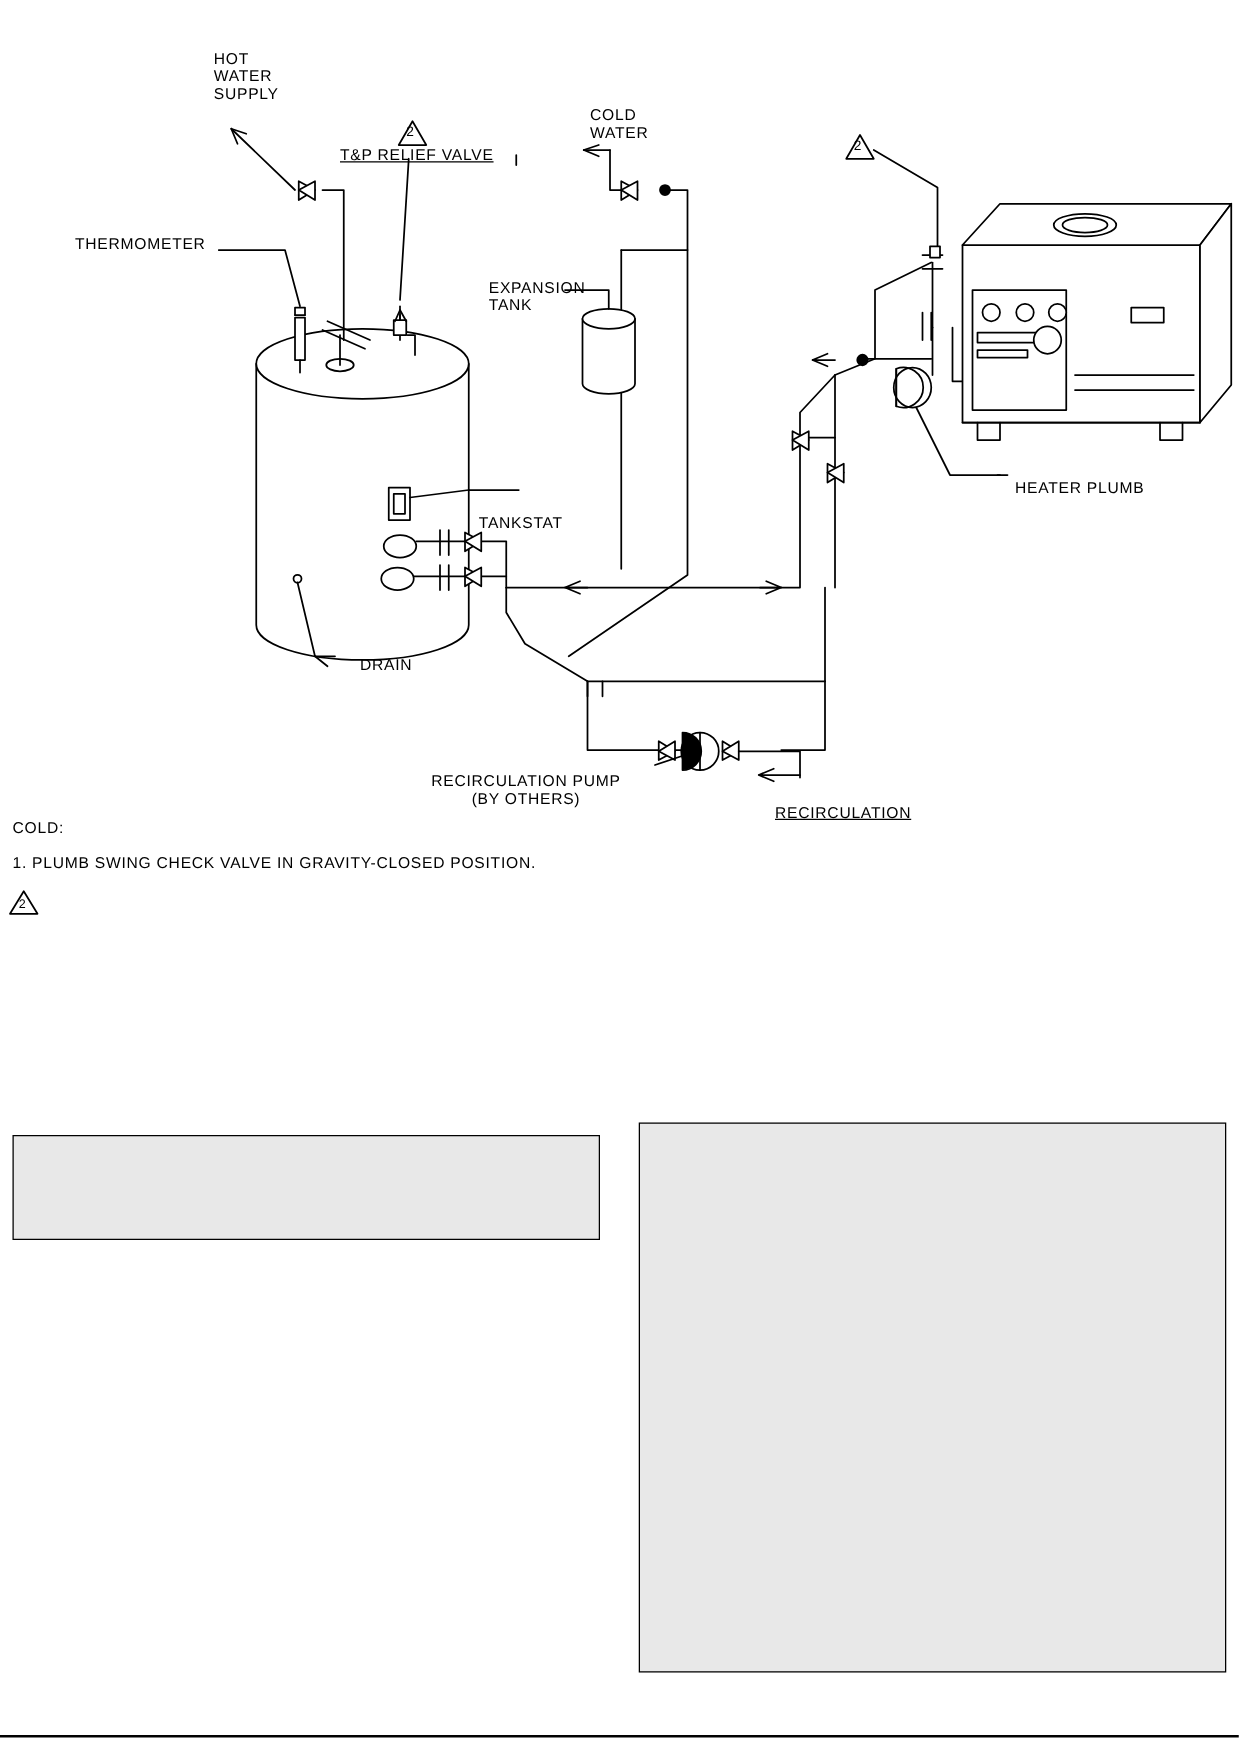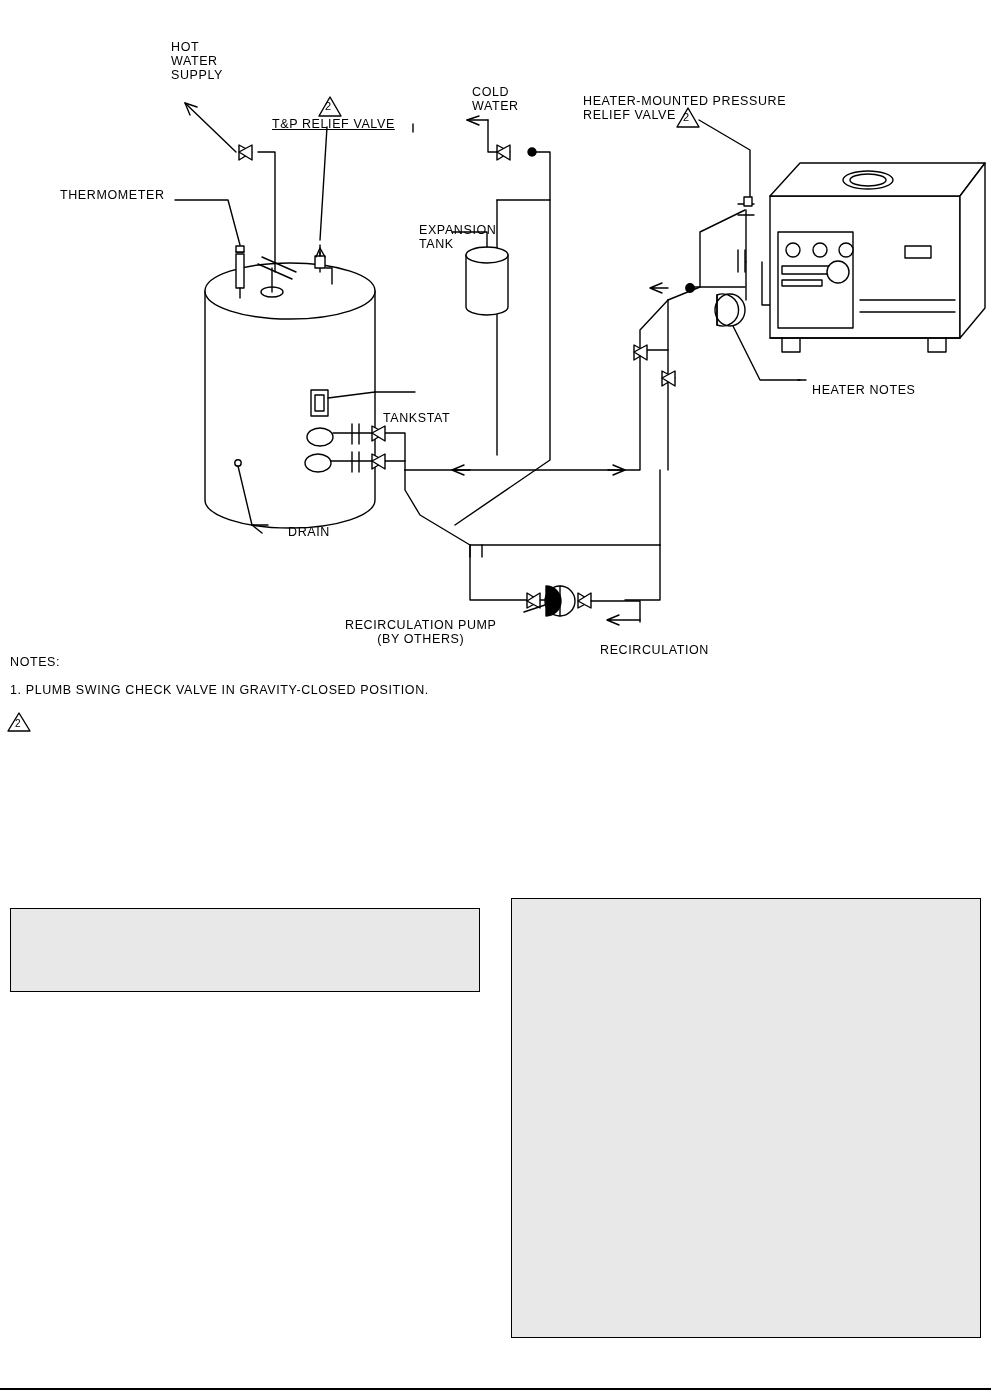--- a/index.html
+++ b/index.html
@@ -261,41 +261,39 @@
   <div class="lbl" style="left:171px; top:40px;">HOT
 WATER
 SUPPLY</div>
 
   <div class="lbl underline" style="left:272px; top:117px;">T&amp;P RELIEF VALVE</div>
   <div class="lbl" style="left:325px; top:99px; font-size:11px;">2</div>
 
   <div class="lbl" style="left:472px; top:85px;">COLD
 WATER</div>
 
-  <div class="lbl" style="left:583px; top:94px;">HEATER-MOUNTED PRESSURE
-RELIEF VALVE</div>
   <div class="lbl" style="left:683px; top:110px; font-size:11px;">2</div>
 
   <div class="lbl" style="left:60px; top:188px;">THERMOMETER</div>
 
-  <div class="lbl" style="left:419px; top:223px;">EXPANSION
+  <div class="lbl" style="left:391px; top:223px;">EXPANSION
 TANK</div>
 
   <div class="lbl" style="left:383px; top:411px;">TANKSTAT</div>
 
   <div class="lbl" style="left:288px; top:525px;">DRAIN</div>
 
-  <div class="lbl" style="left:812px; top:383px;">HEATER NOTES</div>
+  <div class="lbl" style="left:812px; top:383px;">HEATER PLUMB</div>
 
   <div class="lbl" style="left:345px; top:618px; text-align:center;">RECIRCULATION PUMP
 (BY OTHERS)</div>
 
-  <div class="lbl" style="left:600px; top:643px;">RECIRCULATION</div>
-
-  <div class="notes-title" style="left:10px; top:655px;">NOTES:</div>
+  <div class="lbl" style="left:620px; top:643px;text-decoration:underline;">RECIRCULATION</div>
+
+  <div class="notes-title" style="left:10px; top:655px;">COLD:</div>
   <div class="note-line" style="left:10px; top:683px;">1. PLUMB SWING CHECK VALVE IN GRAVITY-CLOSED POSITION.</div>
   <div class="lbl" style="left:15px; top:717px; font-size:10px;">2</div>
 
   <div class="gray-box" style="left:10px; top:908px; width:470px; height:84px;"></div>
 
   <div class="gray-box" style="left:511px; top:898px; width:470px; height:440px;"></div>
 
   <div class="rule" style="left:0px; top:1388px; width:991px; height:1.5px;"></div>
 
 </div>

